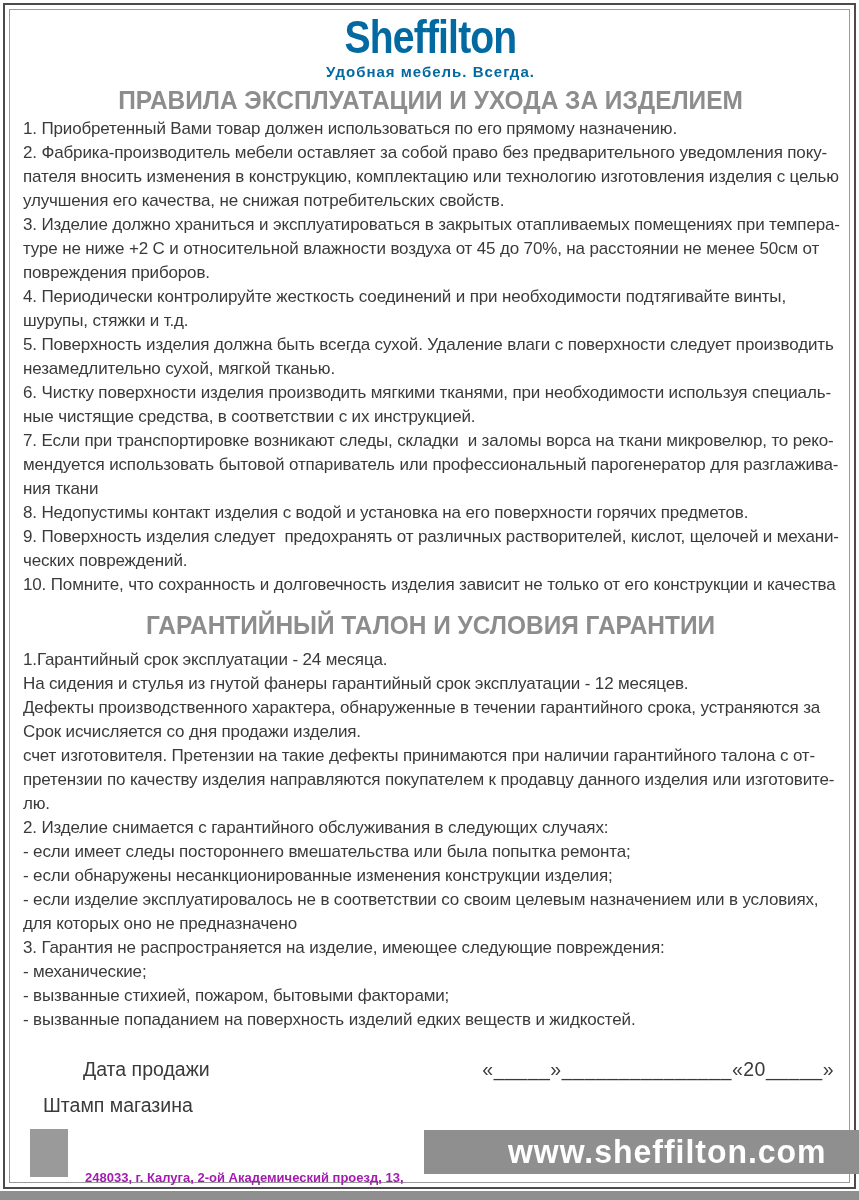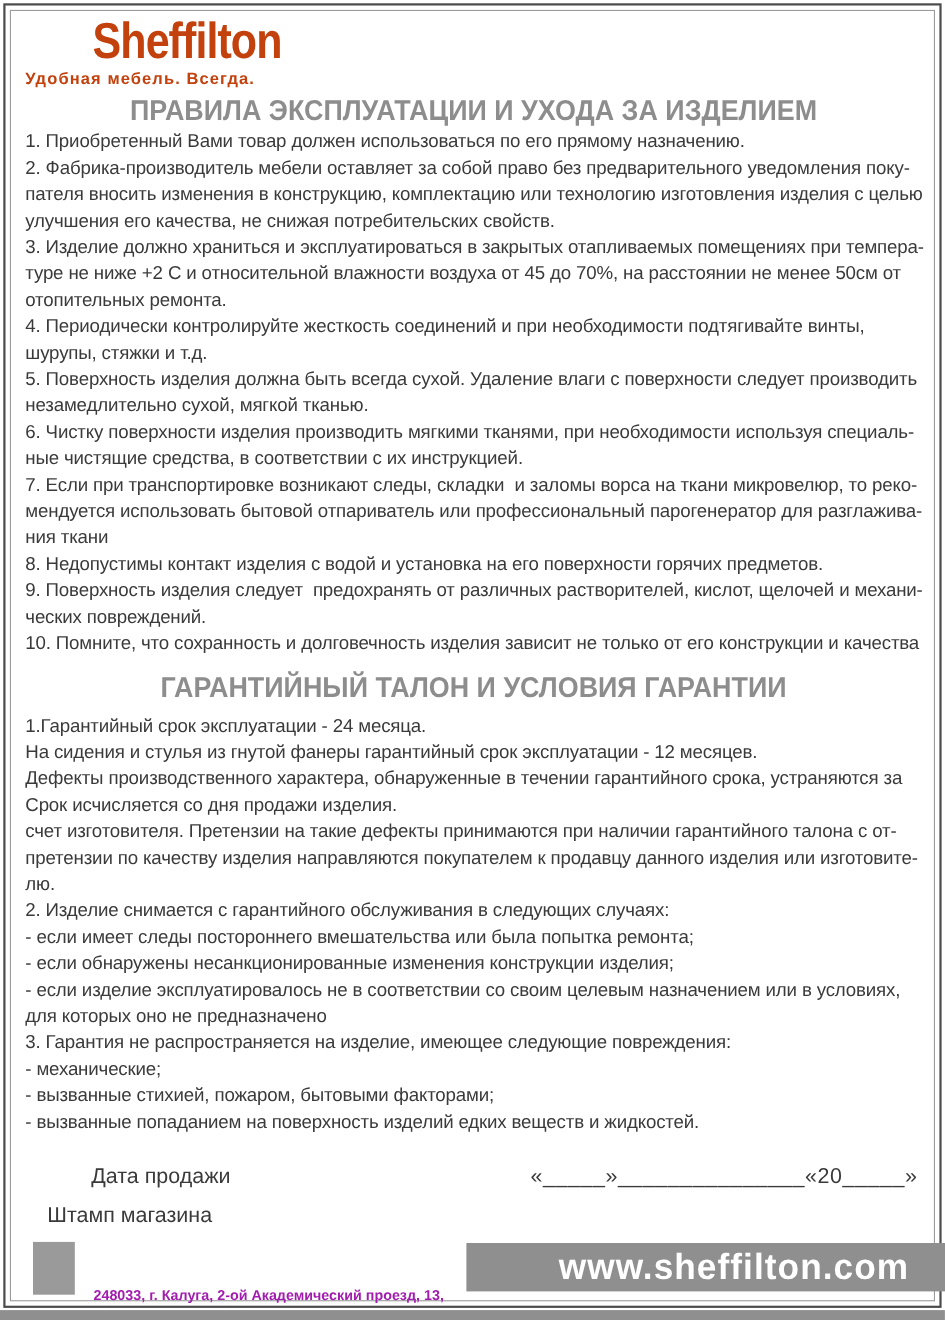--- a/index.html
+++ b/index.html
@@ -15,21 +15,21 @@
   .border-inner {
     position:absolute; left:9px; top:9px; right:9px; bottom:17px;
     border:1px solid var(--border-light,#9b9b9b); pointer-events:none;
   }
   .bottom-bar {
     position:absolute; left:0; right:0; bottom:0; height:9px;
     background:var(--accent-gray,#8f8f8f);
   }
   .content { position:absolute; left:23px; top:0; width:815px; height:1200px; }
 
-  .logo { position:absolute; top:12px; left:0; width:100%; color:#c2410c; }
+  .logo { position:absolute; top:12px; left:0; width:100%; text-align:center; color:#0369a1; }
   .logo-name {
     font-size:46px; font-weight:bold; letter-spacing:-1px; line-height:50px;
     transform:scaleX(.85); transform-origin:center;
   }
   .logo-tagline { font-size:15px; font-weight:bold; letter-spacing:1px; margin-top:1px; }
 
   .h-title {
     position:absolute; left:0; width:100%; text-align:center;
     font-weight:bold; font-size:26px; line-height:30px;
     color:var(--heading-gray,#8d8d8d);
@@ -76,21 +76,21 @@
     </div>
 
     <div class="h-title" id="rules-title">ПРАВИЛА ЭКСПЛУАТАЦИИ И УХОДА ЗА ИЗДЕЛИЕМ</div>
     <div class="body-lines" id="rules-lines">
         <div class="tline">1. Приобретенный Вами товар должен использоваться по его прямому назначению.</div>
         <div class="tline">2. Фабрика-производитель мебели оставляет за собой право без предварительного уведомления поку-</div>
         <div class="tline">пателя вносить изменения в конструкцию, комплектацию или технологию изготовления изделия с целью</div>
         <div class="tline">улучшения его качества, не снижая потребительских свойств.</div>
         <div class="tline">3. Изделие должно храниться и эксплуатироваться в закрытых отапливаемых помещениях при темпера-</div>
         <div class="tline">туре не ниже +2 С и относительной влажности воздуха от 45 до 70%, на расстоянии не менее 50см от</div>
-        <div class="tline">отопительных ремонта.</div>
+        <div class="tline">повреждения приборов.</div>
         <div class="tline">4. Периодически контролируйте жесткость соединений и при необходимости подтягивайте винты,</div>
         <div class="tline">шурупы, стяжки и т.д.</div>
         <div class="tline">5. Поверхность изделия должна быть всегда сухой. Удаление влаги с поверхности следует производить</div>
         <div class="tline">незамедлительно сухой, мягкой тканью.</div>
         <div class="tline">6. Чистку поверхности изделия производить мягкими тканями, при необходимости используя специаль-</div>
         <div class="tline">ные чистящие средства, в соответствии с их инструкцией.</div>
         <div class="tline">7. Если при транспортировке возникают следы, складки  и заломы ворса на ткани микровелюр, то реко-</div>
         <div class="tline">мендуется использовать бытовой отпариватель или профессиональный парогенератор для разглажива-</div>
         <div class="tline">ния ткани</div>
         <div class="tline">8. Недопустимы контакт изделия с водой и установка на его поверхности горячих предметов.</div>

